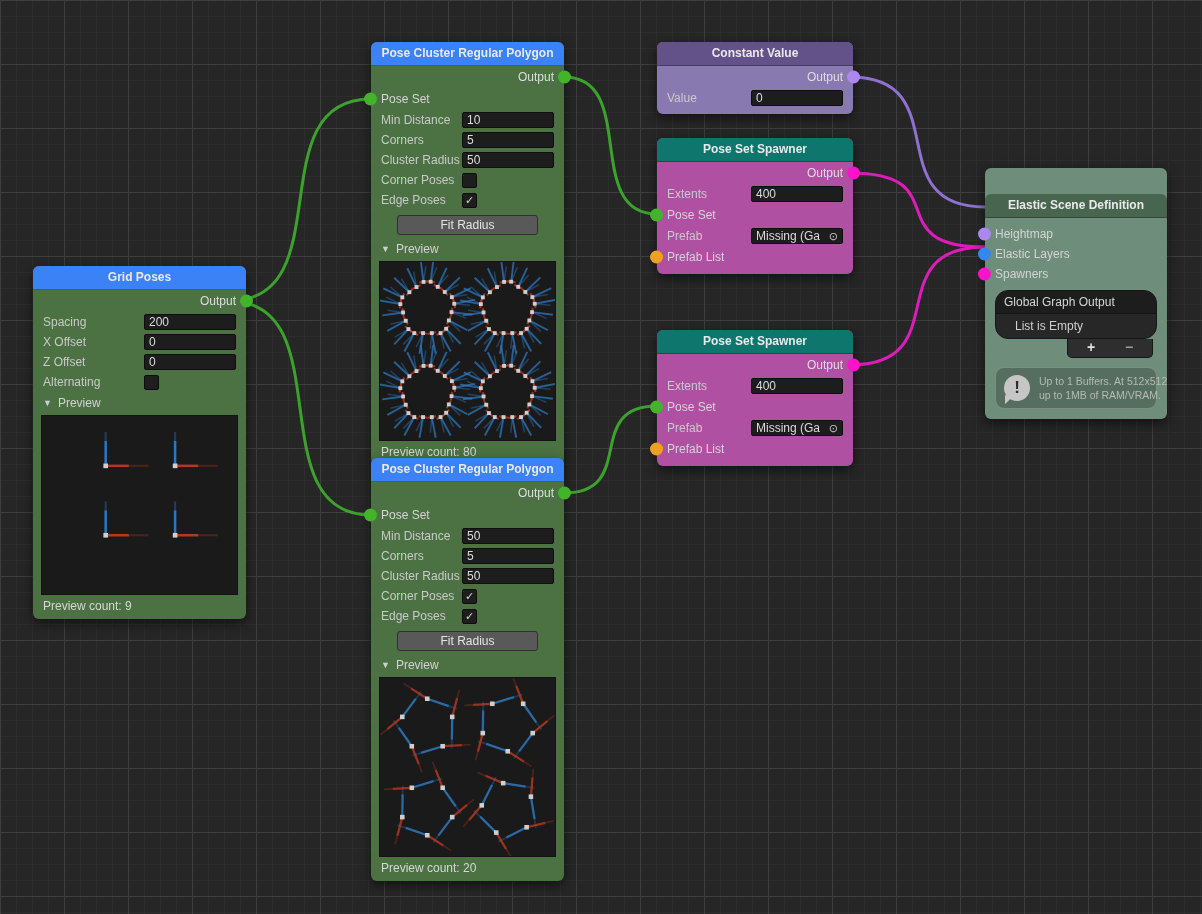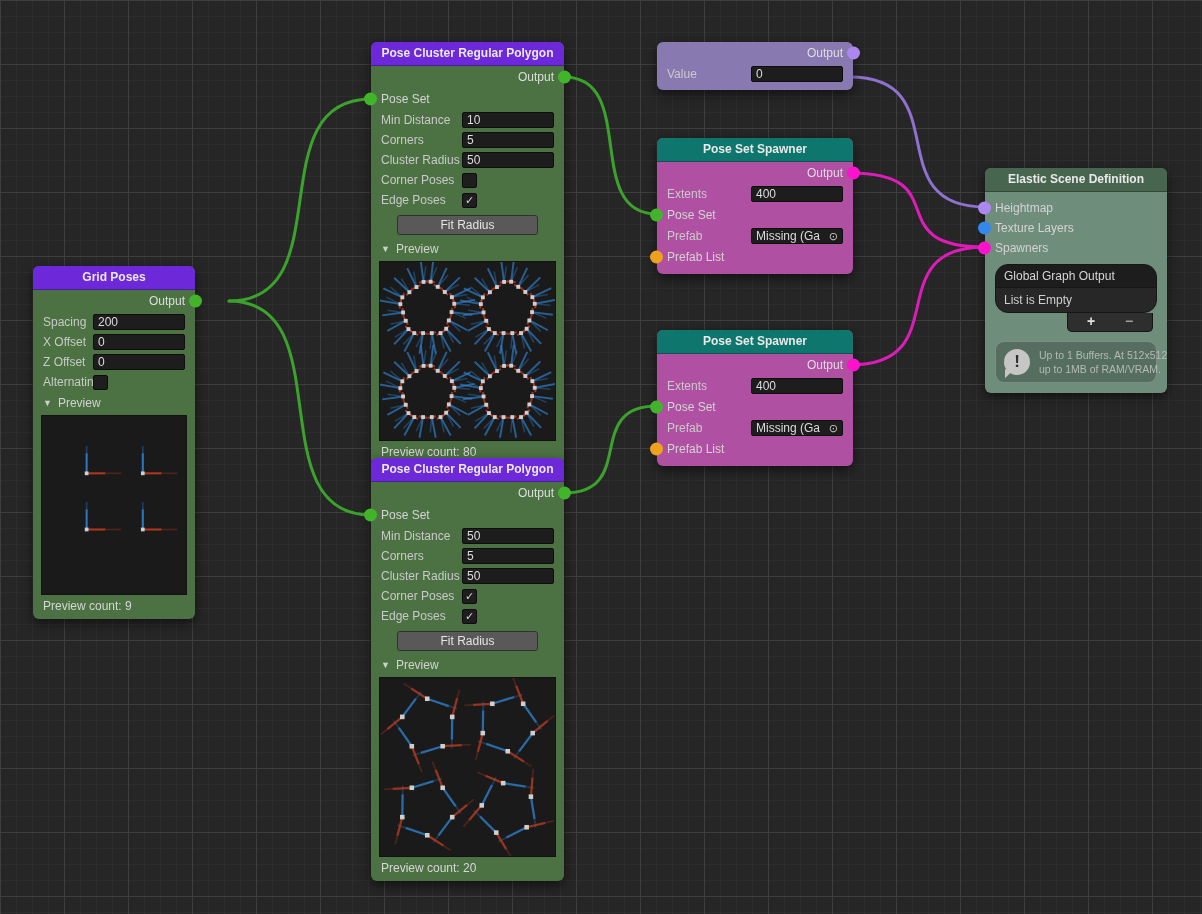--- a/index.html
+++ b/index.html
@@ -19,24 +19,24 @@
     position:absolute;z-index:2;border-radius:6px;
     box-shadow:0 4px 12px rgba(0,0,0,.55);
     font-size:12px;color:#c9c9c9;padding-bottom:6px;
   }
   .node-header{
     height:23px;line-height:23px;text-align:center;font-weight:700;
     color:#e9e9e9;font-size:12px;border-radius:6px 6px 0 0;
     border-bottom:1px solid rgba(0,0,0,.28);
     white-space:nowrap;overflow:hidden;
   }
-  .green{background:#4c7243;}   .green  .node-header{background:#6d28d9;}
+  .green{background:#4c7243;}   .green  .node-header{background:#3b82f6;}
   .magenta{background:#b050a3;} .magenta .node-header{background:#0f766e;}
   .purple{background:#8979b1;}  .purple .node-header{background:#63518a;}
-  .sage{background:#6f8d7b;}    .sage   .node-header{background:#48654f;}
+  .sage{background:#6f8d7b;}    .sage   .node-header{background:#48654f;margin-top:26px;}
 
   .frow{display:flex;align-items:center;height:20px;padding:0 10px;position:relative;}
   .frow.tall{height:21px;}
   .frow.out{justify-content:flex-end;height:22px;color:#dedede;}
   .frow.in{height:22px;color:#d4d4d4;}
   .flabel{flex:1;white-space:nowrap;overflow:hidden;}
   .fbox{
     width:92px;box-sizing:border-box;background:#1d1d1d;border:1px solid #0e0e0e;
     border-radius:2px;height:16px;line-height:14px;padding:0 4px;color:#dcdcdc;
     overflow:hidden;white-space:nowrap;flex:0 0 auto;
@@ -61,21 +61,21 @@
     height:18px;line-height:18px;text-align:center;color:#e4e4e4;display:block;
   }
   .prev-label{display:flex;align-items:center;gap:6px;padding:3px 10px 2px;height:16px;color:#d2d2d2;}
   .fold-icon{font-size:9px;color:#cfcfcf;}
   .preview-box{margin:2px 8px 0;height:178px;background:#1a1a1a;border:1px solid #131313;}
   svg.preview{width:100%;height:100%;display:block;}
   .count-row{padding:4px 10px 0;color:#d6d6d6;}
 
   .list-box{margin:6px 10px 0;border:1px solid #161616;border-radius:13px;overflow:hidden;background:#272727;color:#d6d6d6;}
   .list-header{background:#1d1d1d;padding:4px 8px;border-bottom:1px solid #161616;white-space:nowrap;}
-  .list-row{padding:5px 8px;color:#cfcfcf;}
+  .list-row{padding:5px 19px;color:#cfcfcf;}
   .list-controls{
     width:84px;margin:0 14px 0 auto;background:#2e2e2e;border:1px solid #161616;border-top:none;
     border-radius:0 0 5px 5px;display:flex;justify-content:space-evenly;padding:1px 0 3px;
   }
   .mini-btn{width:30px;text-align:center;font-size:14px;font-weight:700;color:#e2e2e2;line-height:14px;}
   .mini-btn.dim{color:#9c9c9c;}
 
   .info-box{
     display:flex;align-items:center;gap:9px;margin:9px 10px 2px;padding:6px 8px;
     border:1px solid rgba(255,255,255,.22);border-radius:9px;background:rgba(0,0,0,.22);
@@ -96,21 +96,21 @@
 <svg id="wires" width="1202" height="914">
     <path d="M229,301 C342.6,301 257.4,99 371,99" stroke="#3ba32c" stroke-width="3" fill="none" stroke-linecap="round"></path>
     <path d="M229,301 C342.6,301 257.4,515 371,515" stroke="#3ba32c" stroke-width="3" fill="none" stroke-linecap="round"></path>
     <path d="M564,77 C638.4,77 582.6,214 657,214" stroke="#3ba32c" stroke-width="3" fill="none" stroke-linecap="round"></path>
     <path d="M564,493 C638.4,493 582.6,406 657,406" stroke="#3ba32c" stroke-width="3" fill="none" stroke-linecap="round"></path>
     <path d="M850,77 C958,77 877,207 985,207" stroke="#8f72cf" stroke-width="3" fill="none" stroke-linecap="round"></path>
     <path d="M850,173 C958,173 877,247 985,247" stroke="#dd1cb9" stroke-width="3" fill="none" stroke-linecap="round"></path>
     <path d="M850,365 C958,365 877,247 985,247" stroke="#dd1cb9" stroke-width="3" fill="none" stroke-linecap="round"></path>
   </svg>
 
-<div class="node green" style="left:33px;top:266px;width:162px;">
+<div class="node green" style="left:33px;top:266px;width:213px;">
   <div class="node-header">Grid Poses</div>
   <div class="frow out">
     <span>Output</span>
     <span class="dot out green-dot"></span>
   </div>
   <div class="frow">
     <span class="flabel">Spacing</span>
     <span class="fbox">200</span>
   </div>
   <div class="frow">
@@ -664,20 +664,21 @@
         <line x1="64.01993605351443" y1="60.31513535177408" x2="66.27915031683673" y2="55.85464760799526" stroke="#2e7ec9" stroke-width="1" opacity="0.3"></line>
         <line x1="58.14597896887645" y1="71.91240348559901" x2="50.9722822486612" y2="80.25135278190565" stroke="#bb3a20" stroke-width="1.3" opacity="0.8"></line>
         <line x1="50.9722822486612" y1="80.25135278190565" x2="47.71151101219973" y2="84.04178428022686" stroke="#bb3a20" stroke-width="1" opacity="0.3"></line>
         <rect x="56.84597896887645" y="70.61240348559902" width="2.6" height="2.6" fill="#cfcfcf"></rect>
       </svg>
   </div>
   <div class="count-row">Preview count: 20</div>
 </div>
 
 <div class="node purple" style="left:657px;top:42px;width:196px;">
+  <div class="node-header">Constant Value</div>
   <div class="frow out">
     <span>Output</span>
     <span class="dot out lpurple-dot"></span>
   </div>
   <div class="frow">
     <span class="flabel">Value</span>
     <span class="fbox">0</span>
   </div>
 </div>
 
@@ -737,21 +738,21 @@
 
 <div class="node sage" style="left:985px;top:168px;width:182px;padding-bottom:8px;">
   <div class="node-header">Elastic Scene Definition</div>
   <div style="height:6px;"></div>
   <div class="frow in" style="height:20px;">
     <span class="dot in lpurple-dot"></span>
     <span>Heightmap</span>
   </div>
   <div class="frow in" style="height:20px;">
     <span class="dot in blue-dot"></span>
-    <span>Texture Layers</span>
+    <span>Elastic Layers</span>
   </div>
   <div class="frow in" style="height:20px;">
     <span class="dot in magenta-dot"></span>
     <span>Spawners</span>
   </div>
   <div class="list-box">
     <div class="list-header">Global Graph Output</div>
     <div class="list-row">List is Empty</div>
   </div>
   <div class="list-controls">

